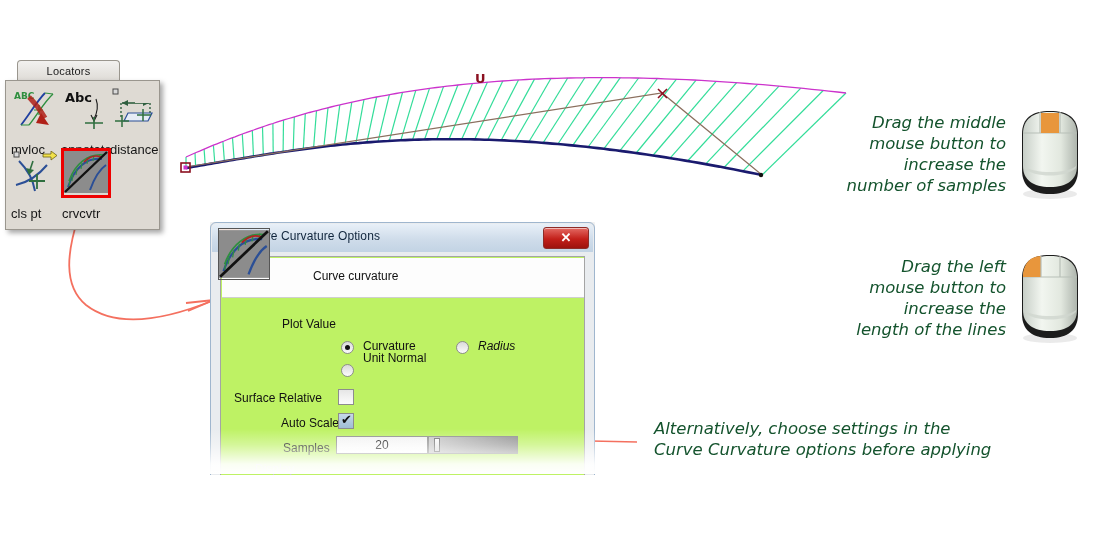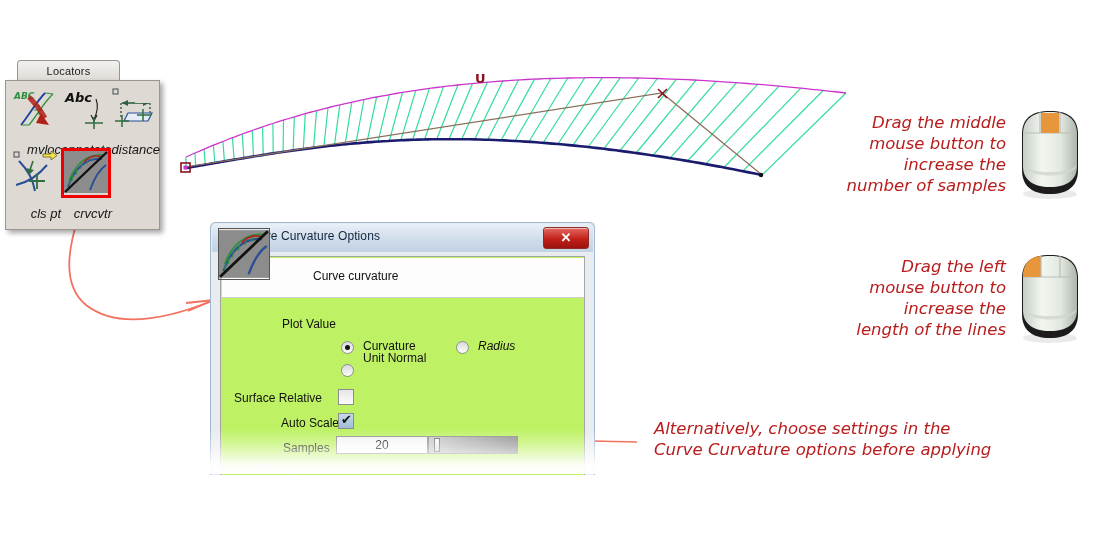--- a/index.html
+++ b/index.html
@@ -30,21 +30,21 @@
     position:absolute;left:0;top:20px;width:155px;height:150px;
     background:#dedad3;
     border:1px solid #9a968e;
     box-shadow:3px 3px 5px rgba(0,0,0,.35);
     box-sizing:border-box;
   }
   .pal-body::after{
     content:"";position:absolute;right:-1px;top:-1px;width:24px;height:22px;
     background:#dedad3;border-right:1px solid #9a968e;border-top:1px solid #9a968e;
   }
-  .pal-cell{position:absolute;width:50px;text-align:right;font-style:italic;}
+  .pal-cell{position:absolute;width:50px;text-align:left;}
   .pal-ico{width:46px;height:44px;margin:0 auto;position:relative;}
   .pal-lbl{font-size:13px;color:#161616;line-height:12px;margin-top:13px;}
   .sel-frame{
     position:absolute;left:-3px;top:-3px;width:50px;height:50px;
     border:3px solid #ee0000;box-sizing:border-box;
   }
 
   
   .curvewrap{position:absolute;left:170px;top:35px;}
 
@@ -134,21 +134,21 @@
     position:absolute;left:0;top:430px;width:385px;height:45px;
     background:linear-gradient(rgba(255,255,255,0) 0%,rgba(255,255,255,.35) 35%,rgba(255,255,255,.92) 78%,#fff 100%);
     pointer-events:none;
   }
   .dlg-disp{position:absolute;left:255px;top:463px;font-size:12px;color:#c9c9c9;}
 
   
   .note{
     position:absolute;
     font-family:"DejaVu Sans", sans-serif;
-    font-size:16.5px;line-height:21px;color:#b91c1c;
+    font-size:16.5px;line-height:21px;color:#14532d;
     font-style:italic;
   }
   .note.r{text-align:right;}
   .mouse{position:absolute;width:72px;height:92px;}
 </style>
 </head>
 <body>
 
 <div id="stage">
 

